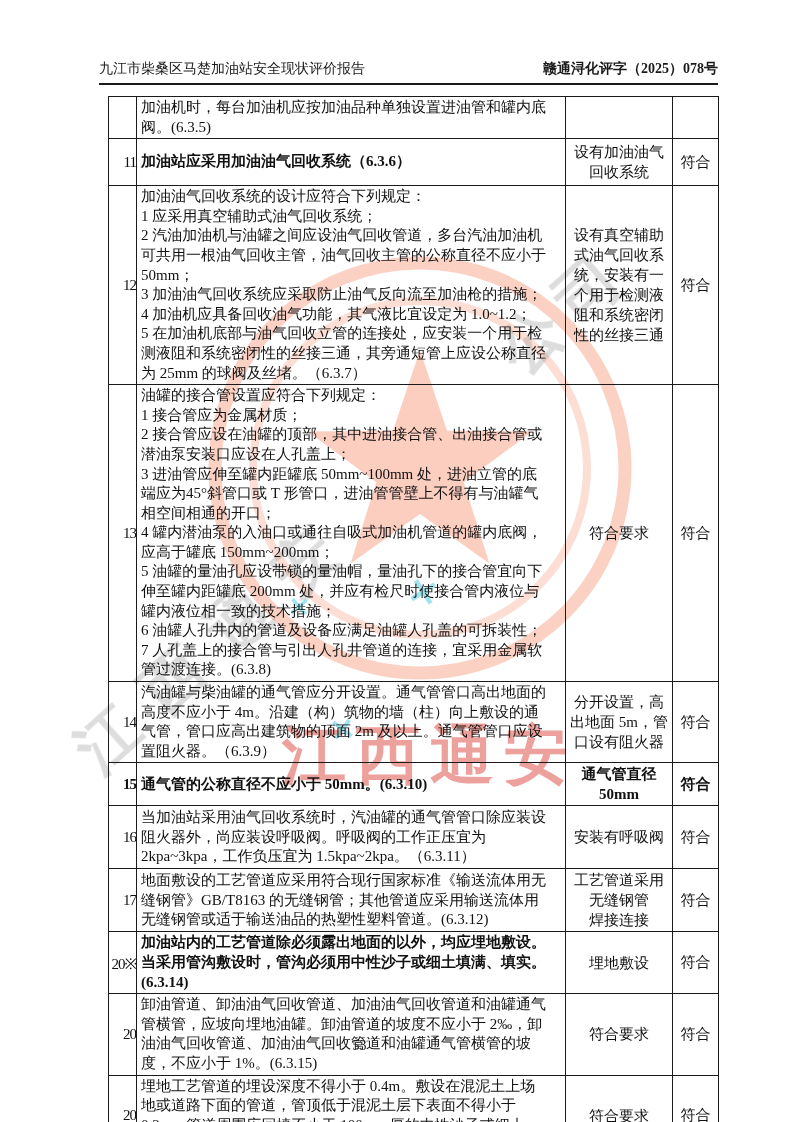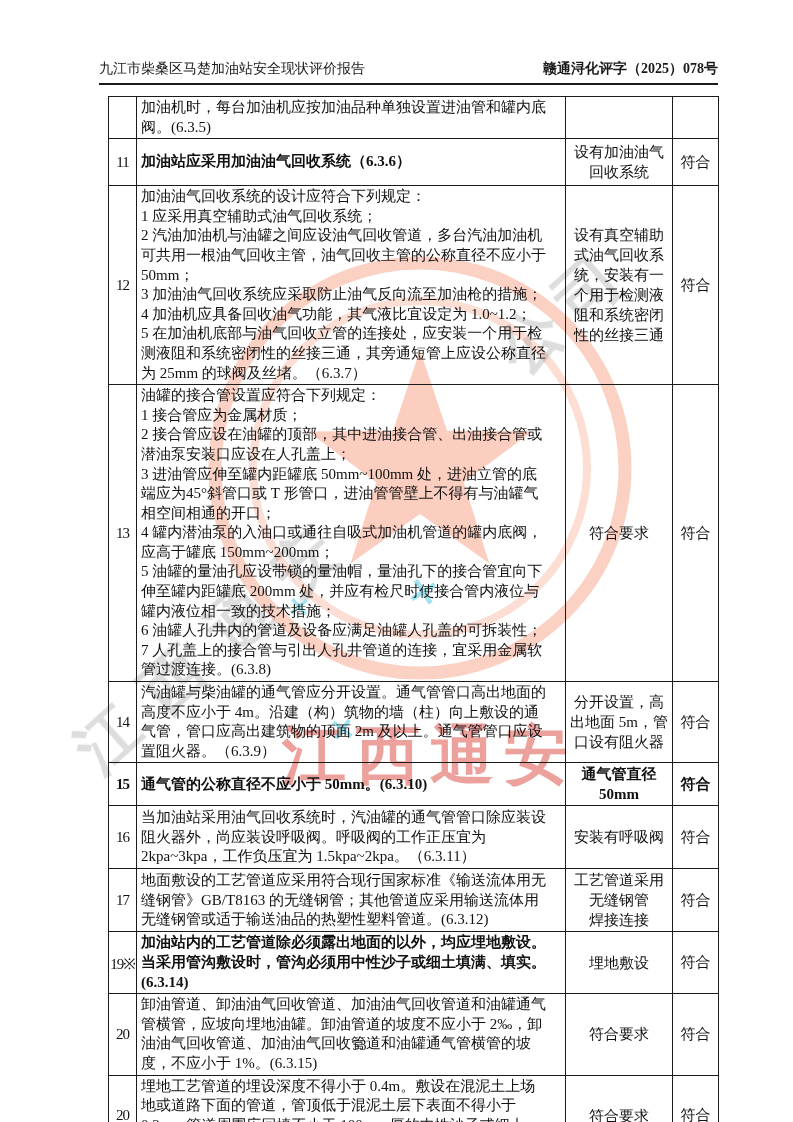--- a/index.html
+++ b/index.html
@@ -47,21 +47,21 @@
     border-collapse: collapse;
     table-layout: fixed;
   }
   table.compliance td {
     border: 1.4px solid #1a1a1a;
     font-size: 15px;
     color: #111;
     vertical-align: middle;
     overflow: hidden;
   }
-  td.c-no { width: 28px; text-align: center; font-size: 14px; padding: 0; letter-spacing: -1px; }
+  td.c-no { width: 28px; text-align: right; font-size: 14px; padding: 0; letter-spacing: -1px; }
   td.c-content { width: 429px; padding: 1px 16px 1px 4px; line-height: 19.6px; white-space: pre-wrap; text-align: left; }
   td.c-eval { width: 107px; text-align: center; padding: 1px 2px; line-height: 20px; white-space: pre-wrap; }
   td.c-result { width: 46px; text-align: center; padding: 0; }
   tr.bold-row td.c-content { font-weight: bold; }
   
   .footer {
     position: absolute; z-index: 2;
     left: 0; top: 1038px; width: 719px;
     text-align: center; font-size: 14px; color: #222;
   }
@@ -147,21 +147,21 @@
           </tr>
           <tr style="height: 63px;">
             <td class="c-no">17</td>
             <td class="c-content">地面敷设的工艺管道应采用符合现行国家标准《输送流体用无缝钢管》GB/T8163 的无缝钢管；其他管道应采用输送流体用无缝钢管或适于输送油品的热塑性塑料管道。(6.3.12)</td>
             <td class="c-eval">工艺管道采用
 无缝钢管
 焊接连接</td>
             <td class="c-result">符合</td>
           </tr>
           <tr class="bold-row" style="height: 40px;">
-            <td class="c-no">19※</td>
+            <td class="c-no">20※</td>
             <td class="c-content">加油站内的工艺管道除必须露出地面的以外，均应埋地敷设。当采用管沟敷设时，管沟必须用中性沙子或细土填满、填实。(6.3.14)</td>
             <td class="c-eval">埋地敷设</td>
             <td class="c-result">符合</td>
           </tr>
           <tr style="height: 63px;">
             <td class="c-no">20</td>
             <td class="c-content">卸油管道、卸油油气回收管道、加油油气回收管道和油罐通气管横管，应坡向埋地油罐。卸油管道的坡度不应小于 2‰，卸油油气回收管道、加油油气回收管道和油罐通气管横管的坡度，不应小于 1%。(6.3.15)</td>
             <td class="c-eval">符合要求</td>
             <td class="c-result">符合</td>
           </tr>

